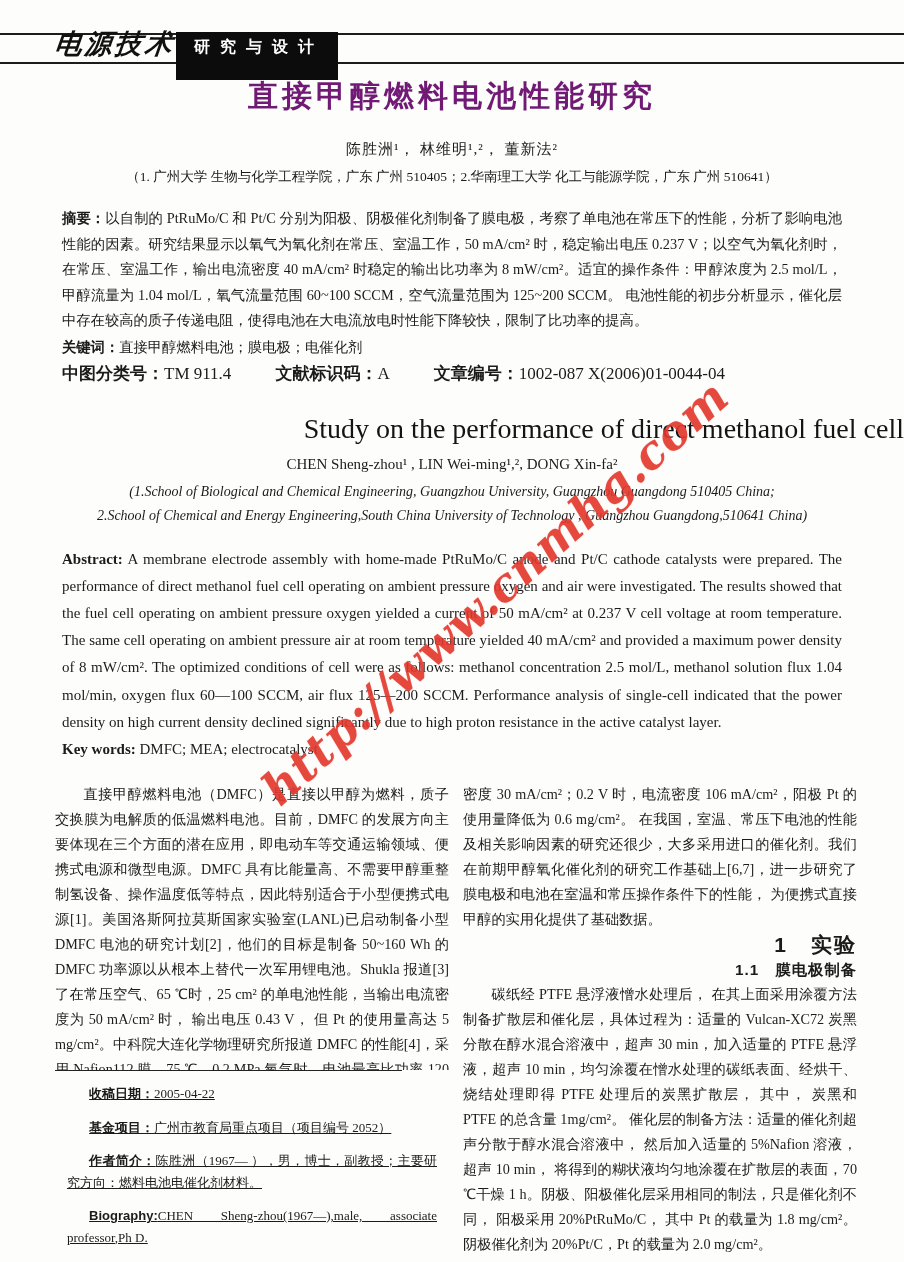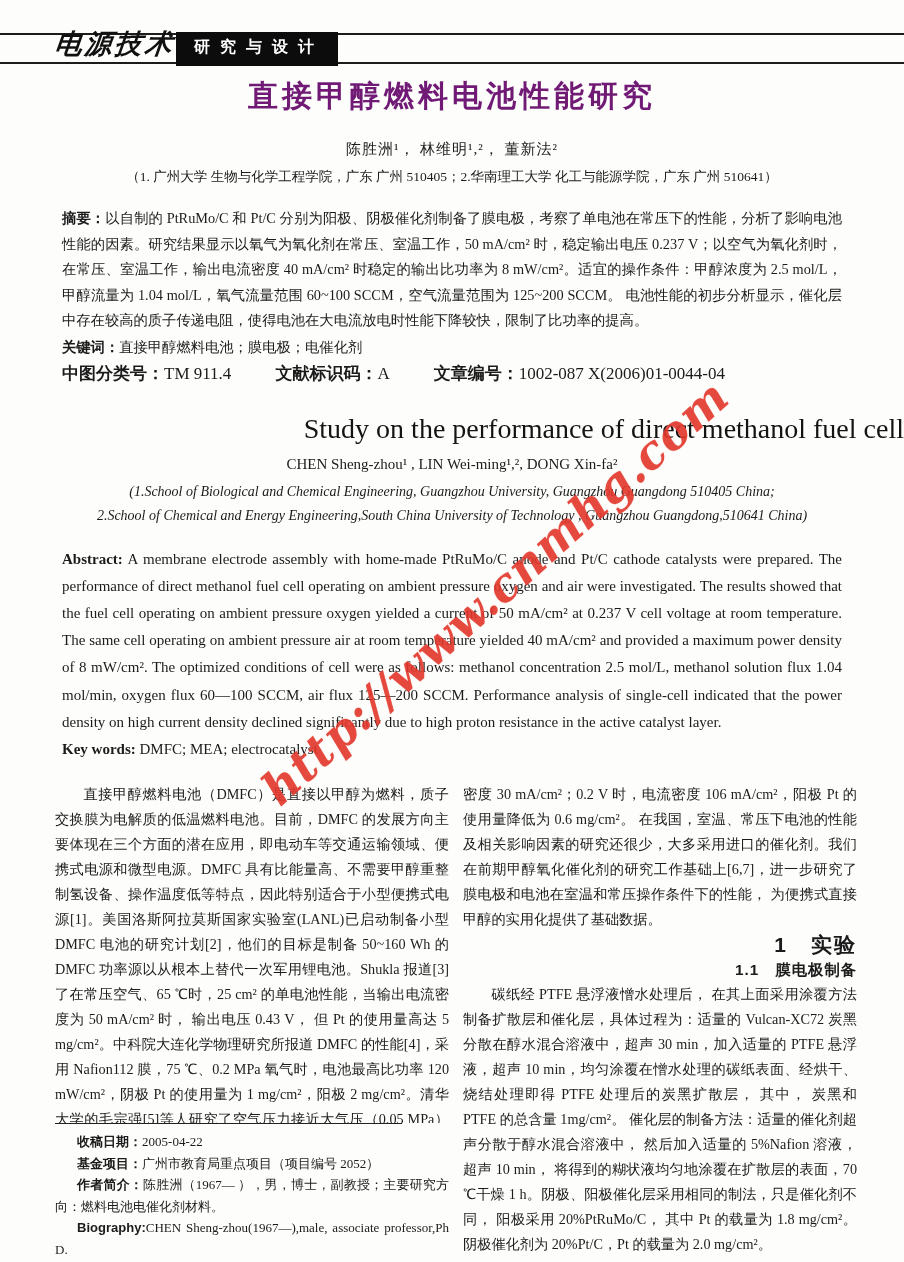--- a/index.html
+++ b/index.html
@@ -13,21 +13,21 @@
     position:absolute; top:33px; left:0; width:904px; height:27px;
     border-top:2px solid #1c1c1c; border-bottom:2px solid #1c1c1c;
   }
   .journal-logo {
     position:absolute; left:55px; top:-9px;
     font-family:"DejaVu Serif", serif; font-weight:bold; font-style:italic;
     font-size:27px; letter-spacing:3px; color:#111;
     transform:skewX(-6deg);
   }
   .section-banner {
-    position:absolute; left:176px; top:-3px; height:34px; line-height:30px;
+    position:absolute; left:176px; top:-3px; height:48px; line-height:30px;
     background:#0c0c0c; color:#ffffff; padding:0 14px 0 18px;
     font-family:"Liberation Sans", sans-serif; font-weight:bold;
     font-size:16px; letter-spacing:10px;
   }
   
   .title-zh {
     margin:76px 0 0; text-align:center;
     font-family:"Liberation Sans", sans-serif; font-weight:bold;
     font-size:30px; letter-spacing:4px; color:#701a75;
   }
@@ -54,21 +54,21 @@
   .col {
     width:394px; height:478px; overflow:hidden;
     font-size:14.2px; line-height:25px; text-align:justify;
   }
   .col-left { display:flex; flex-direction:column; }
   .col p { margin:0; }
   .indent { text-indent:2em; }
   .col-left .intro { flex:0 1 auto; overflow:hidden; }
   .footnote { margin-top:auto; flex-shrink:0; font-size:13px; line-height:21.5px; }
   .footnote-rule { border:none; border-top:1.5px solid #222; width:88%; margin:0 0 7px 0; }
-  .footnote p { margin:0; text-indent:1.7em; }
+  .footnote p { margin:12px; text-indent:1.7em;text-decoration:underline; }
   .footnote b { font-family:"Liberation Sans", sans-serif; }
   .sec-h2 {
     margin:10px 0 6px; font-family:"Liberation Sans", sans-serif;
     font-weight:bold; font-size:21px; letter-spacing:2px; text-align:right;
   }
   .sec-h3 {
     margin:0 0 5px; font-family:"Liberation Sans", sans-serif;
     font-weight:bold; font-size:15.3px; letter-spacing:1px; text-align:right;
   }
   

